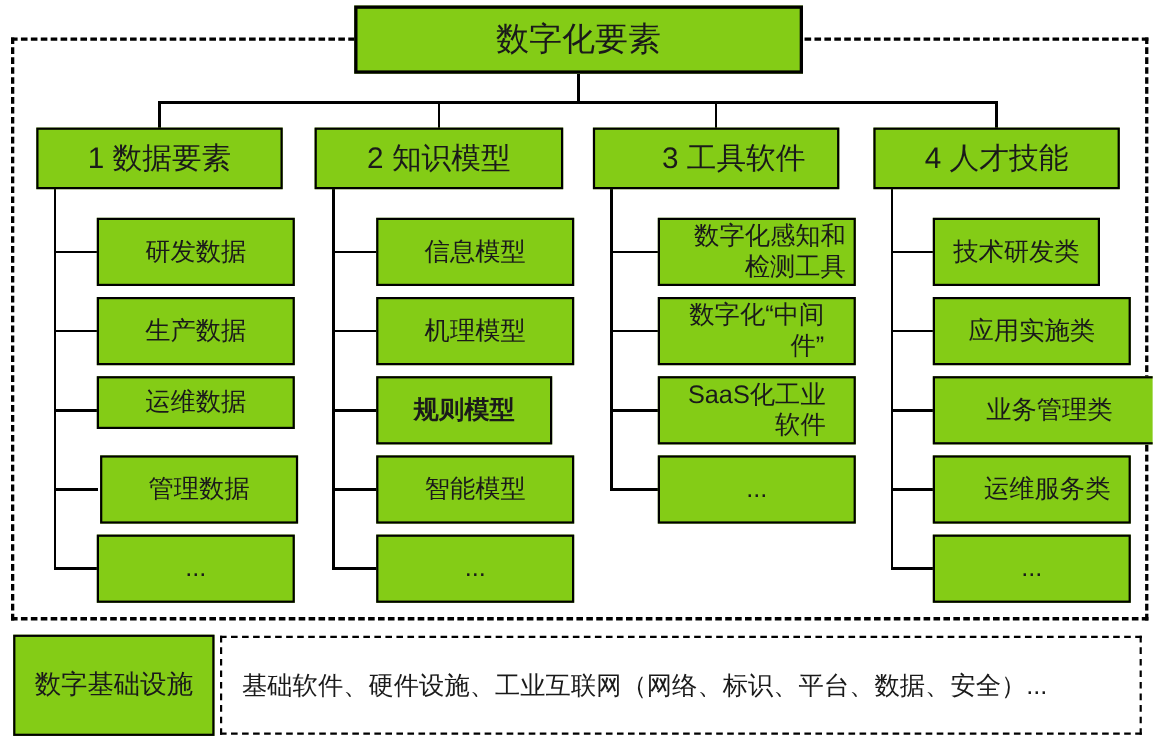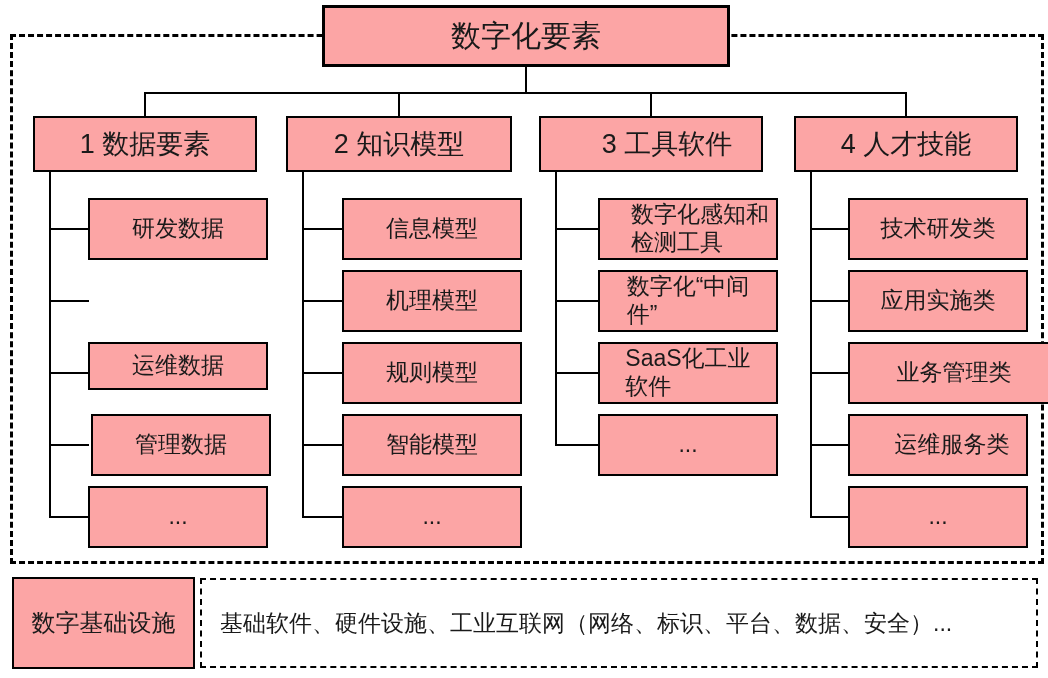--- a/index.html
+++ b/index.html
@@ -18,26 +18,26 @@
     z-index:0;
   }
   .lines{
     position:absolute;left:0;top:0;
     z-index:1;
     pointer-events:none;
   }
   .box{
     position:absolute;
     box-sizing:border-box;
-    background:#fca5a5;
+    background:#84cc16;
     border:2px solid #000;
     display:flex;
     align-items:center;
     justify-content:center;
-    text-align:left;
+    text-align:right;
     z-index:2;
     white-space:pre-line;
     line-height:1.2;
   }
   .root-box{
     border-width:3px;
     font-size:30px;
     z-index:3;
   }
   .header-box{
@@ -86,39 +86,40 @@
   </svg>
 
   <div class="box root-box" style="left:322px;top:5px;width:408px;height:62px;">数字化要素</div>
 
   <div class="box header-box" style="left:33px;top:116px;width:224px;height:56px;">1 数据要素</div>
   <div class="box header-box" style="left:286px;top:116px;width:226px;height:56px;">2 知识模型</div>
   <div class="box header-box" style="left:539px;top:116px;width:224px;height:56px;padding-left:32px;">3 工具软件</div>
   <div class="box header-box" style="left:794px;top:116px;width:224px;height:56px;">4 人才技能</div>
 
   <div class="box child-box" style="left:88px;top:198px;width:180px;height:62px;">研发数据</div>
+  <div class="box child-box" style="left:88px;top:270px;width:180px;height:62px;">生产数据</div>
   <div class="box child-box" style="left:88px;top:342px;width:180px;height:48px;">运维数据</div>
   <div class="box child-box" style="left:91px;top:414px;width:180px;height:62px;">管理数据</div>
   <div class="box child-box" style="left:88px;top:486px;width:180px;height:62px;">...</div>
 
   <div class="box child-box" style="left:342px;top:198px;width:180px;height:62px;">信息模型</div>
   <div class="box child-box" style="left:342px;top:270px;width:180px;height:62px;">机理模型</div>
-  <div class="box child-box" style="left:342px;top:342px;width:180px;height:62px;">规则模型</div>
+  <div class="box child-box" style="left:342px;top:342px;width:160px;height:62px;font-weight:bold;">规则模型</div>
   <div class="box child-box" style="left:342px;top:414px;width:180px;height:62px;">智能模型</div>
   <div class="box child-box" style="left:342px;top:486px;width:180px;height:62px;">...</div>
 
   <div class="box child-box" style="left:598px;top:198px;width:180px;height:62px;padding-left:24px;">数字化感知和
 检测工具</div>
   <div class="box child-box" style="left:598px;top:270px;width:180px;height:62px;">数字化“中间
 件”</div>
   <div class="box child-box" style="left:598px;top:342px;width:180px;height:62px;">SaaS化工业
 软件</div>
   <div class="box child-box" style="left:598px;top:414px;width:180px;height:62px;">...</div>
 
-  <div class="box child-box" style="left:848px;top:198px;width:180px;height:62px;">技术研发类</div>
+  <div class="box child-box" style="left:848px;top:198px;width:152px;height:62px;">技术研发类</div>
   <div class="box child-box" style="left:848px;top:270px;width:180px;height:62px;">应用实施类</div>
   <div class="box child-box" style="left:848px;top:342px;width:212px;height:62px;">业务管理类</div>
   <div class="box child-box" style="left:848px;top:414px;width:180px;height:62px;padding-left:28px;">运维服务类</div>
   <div class="box child-box" style="left:848px;top:486px;width:180px;height:62px;">...</div>
 
   <div class="box infra-label-box" style="left:12px;top:577px;width:183px;height:92px;">数字基础设施</div>
   <div class="infra-content-box" style="left:200px;top:578px;width:838px;height:90px;">基础软件、硬件设施、工业互联网（网络、标识、平台、数据、安全）...</div>
 
 </div>
 

